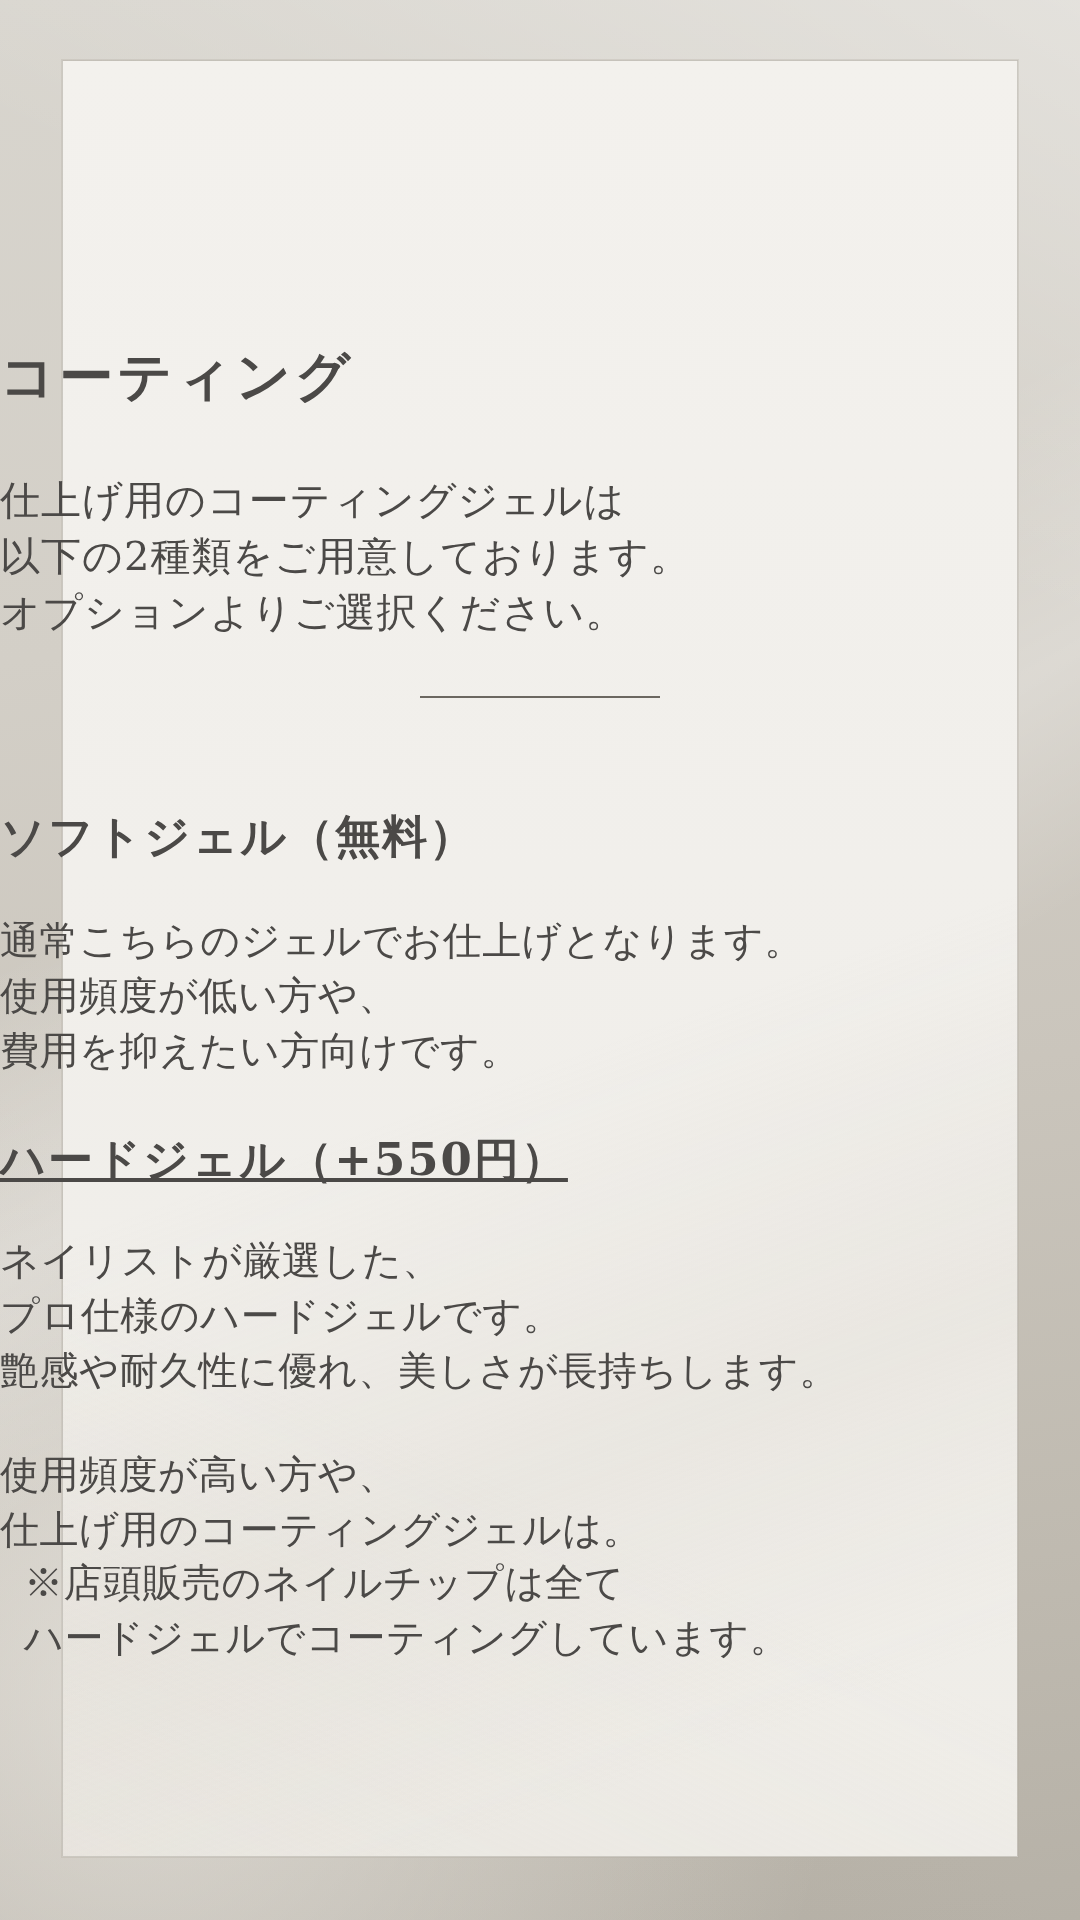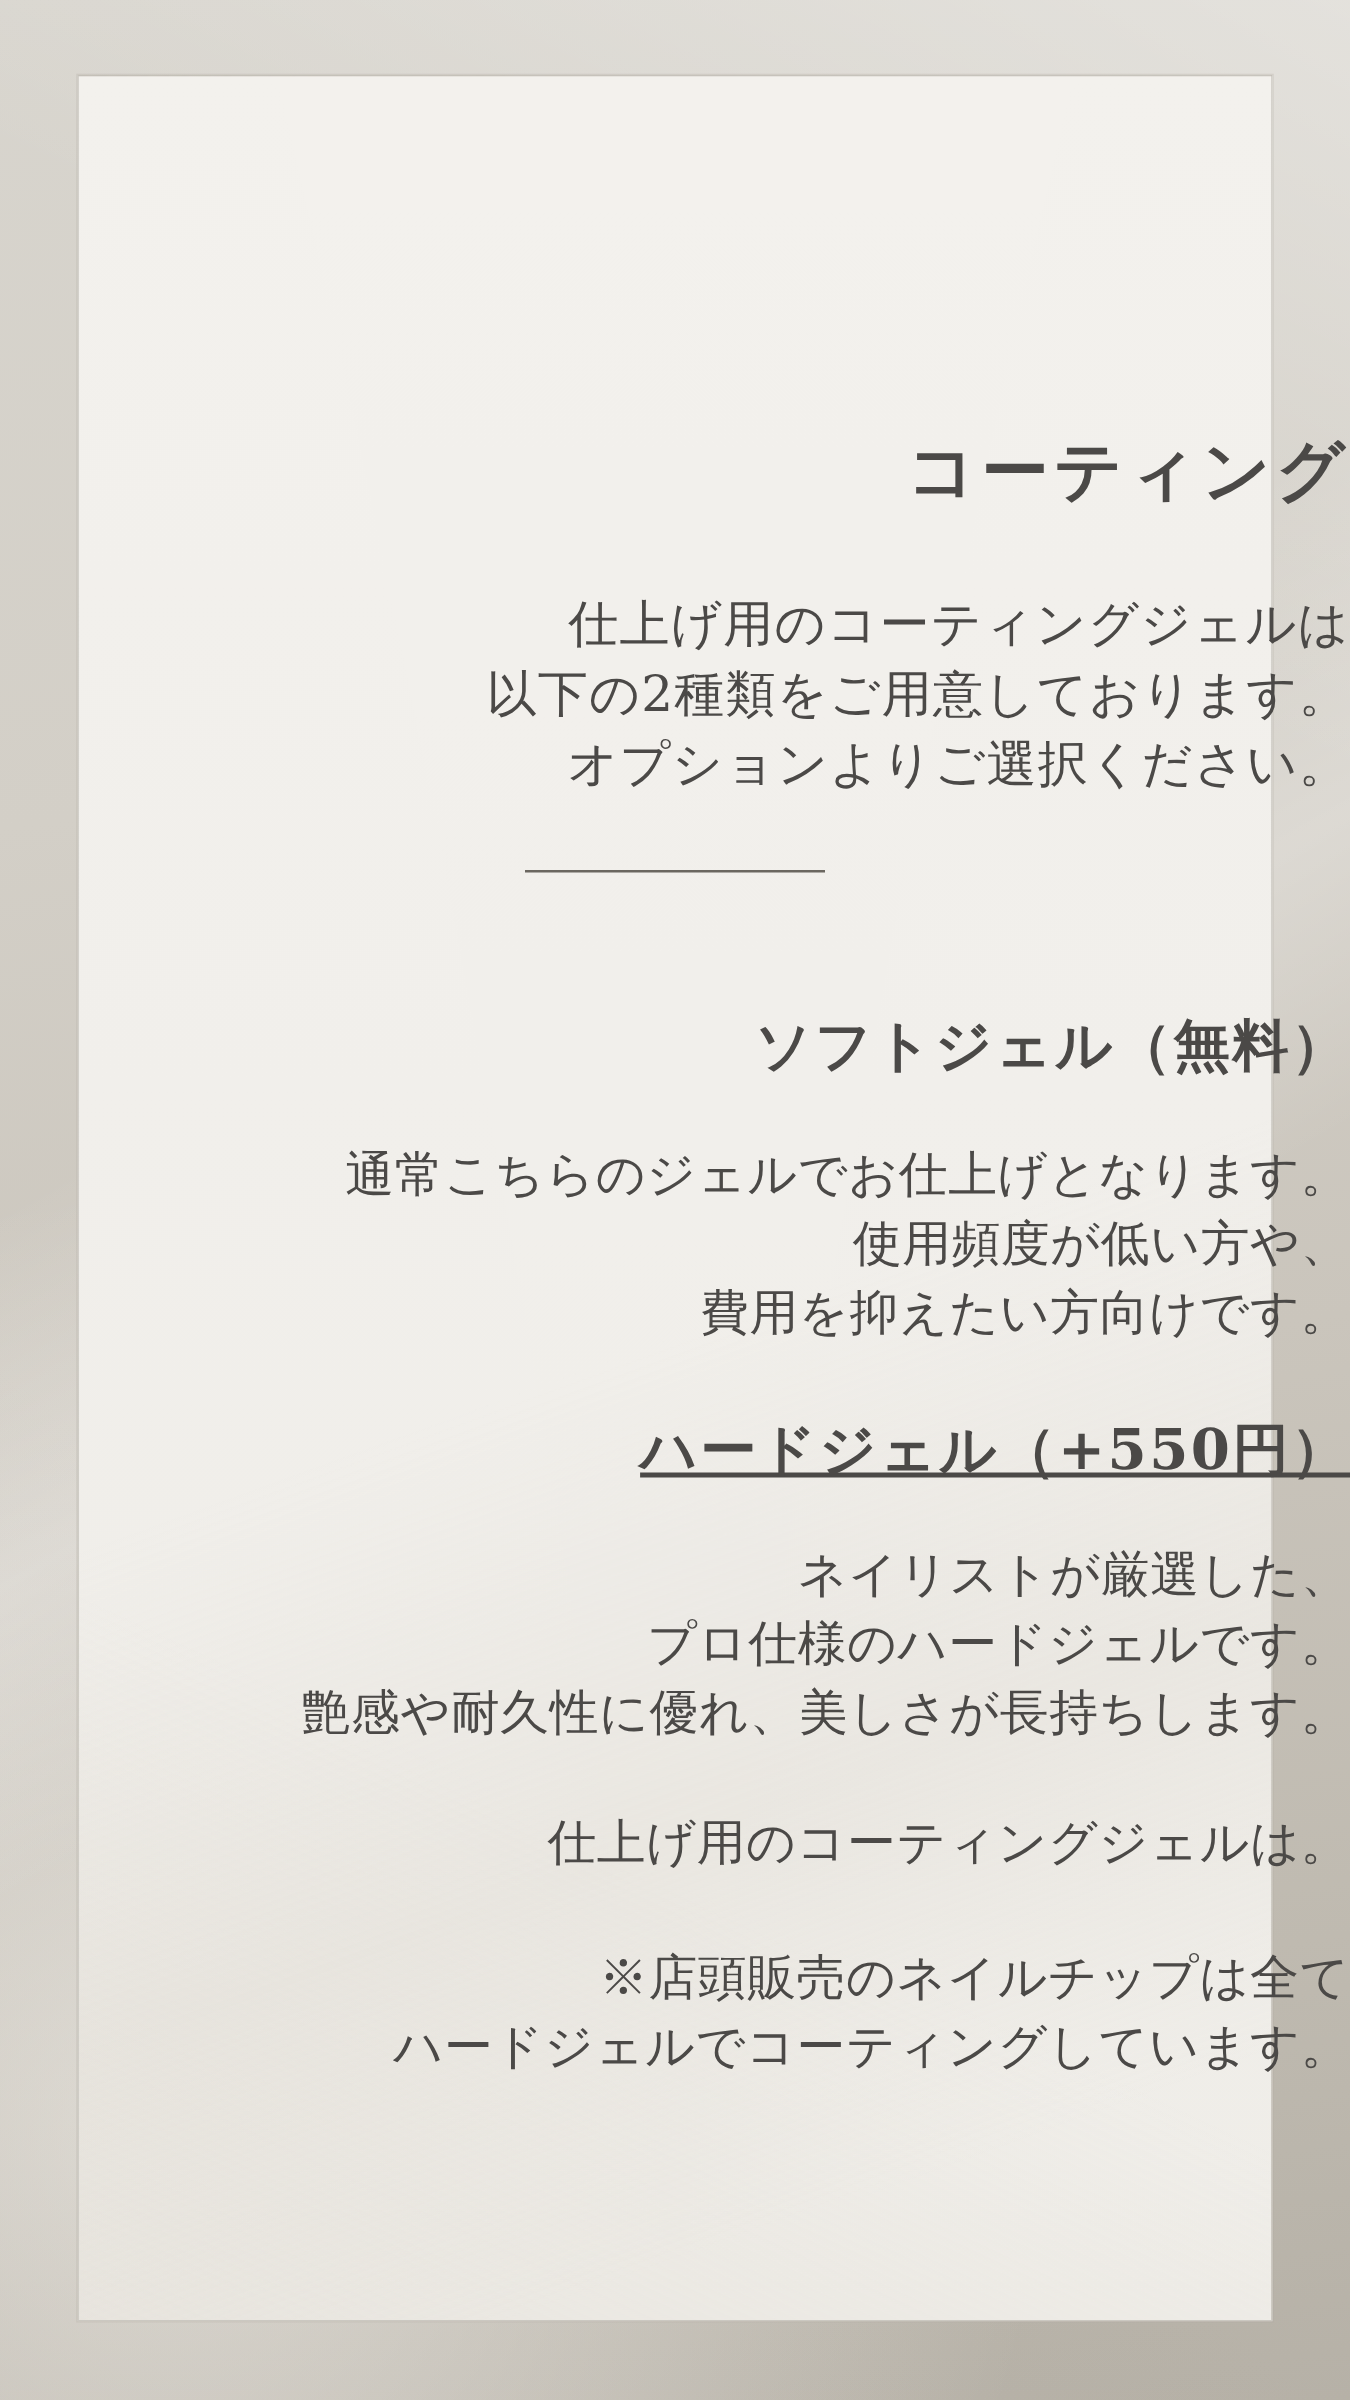--- a/index.html
+++ b/index.html
@@ -22,21 +22,21 @@
   .panel{
     position:absolute;left:62px;right:62px;top:60px;bottom:63px;
     background:
       linear-gradient(160deg, rgba(255,255,255,0) 55%, rgba(212,206,196,0.22) 74%, rgba(255,255,255,0) 90%),
       linear-gradient(25deg, rgba(220,215,206,0.30) 0%, rgba(255,255,255,0) 26%),
       linear-gradient(180deg, #f3f1ed 0%, #f1efeb 45%, #efede8 100%);
     border:1px solid rgba(128,122,112,0.35);
     box-shadow:0 0 0 1px rgba(176,170,159,0.28);
   }
   .txt{
-    position:absolute;left:0;right:0;text-align:right;
+    position:absolute;left:0;right:0;text-align:left;
     color:#4b4947;
     -webkit-font-smoothing:antialiased;
   }
   .title{top:305px;font-size:54px;line-height:70px;font-weight:600;letter-spacing:4px;}
   .intro{top:472px;font-size:40px;line-height:56px;letter-spacing:1px;}
   .divider{
     position:absolute;top:696px;left:420px;width:240px;height:2px;
     background:#6b6760;
   }
   .heading{font-size:45px;line-height:56px;font-weight:600;letter-spacing:2px;}
@@ -75,19 +75,20 @@
 
 <h2 class="txt heading hard-heading">ハードジェル（+550円）</h2>
 
 <div class="txt body hard-body-1">
   <div>ネイリストが厳選した、</div>
   <div>プロ仕様のハードジェルです。</div>
   <div>艶感や耐久性に優れ、美しさが長持ちします。</div>
 </div>
 
 <div class="txt body hard-body-2">
+  <div>使用頻度が高い方や、</div>
   <div>仕上げ用のコーティングジェルは。</div>
 </div>
 
 <div class="txt body note">
   <div>※店頭販売のネイルチップは全て</div>
   <div>ハードジェルでコーティングしています。</div>
 </div>
 
 </body></html>

